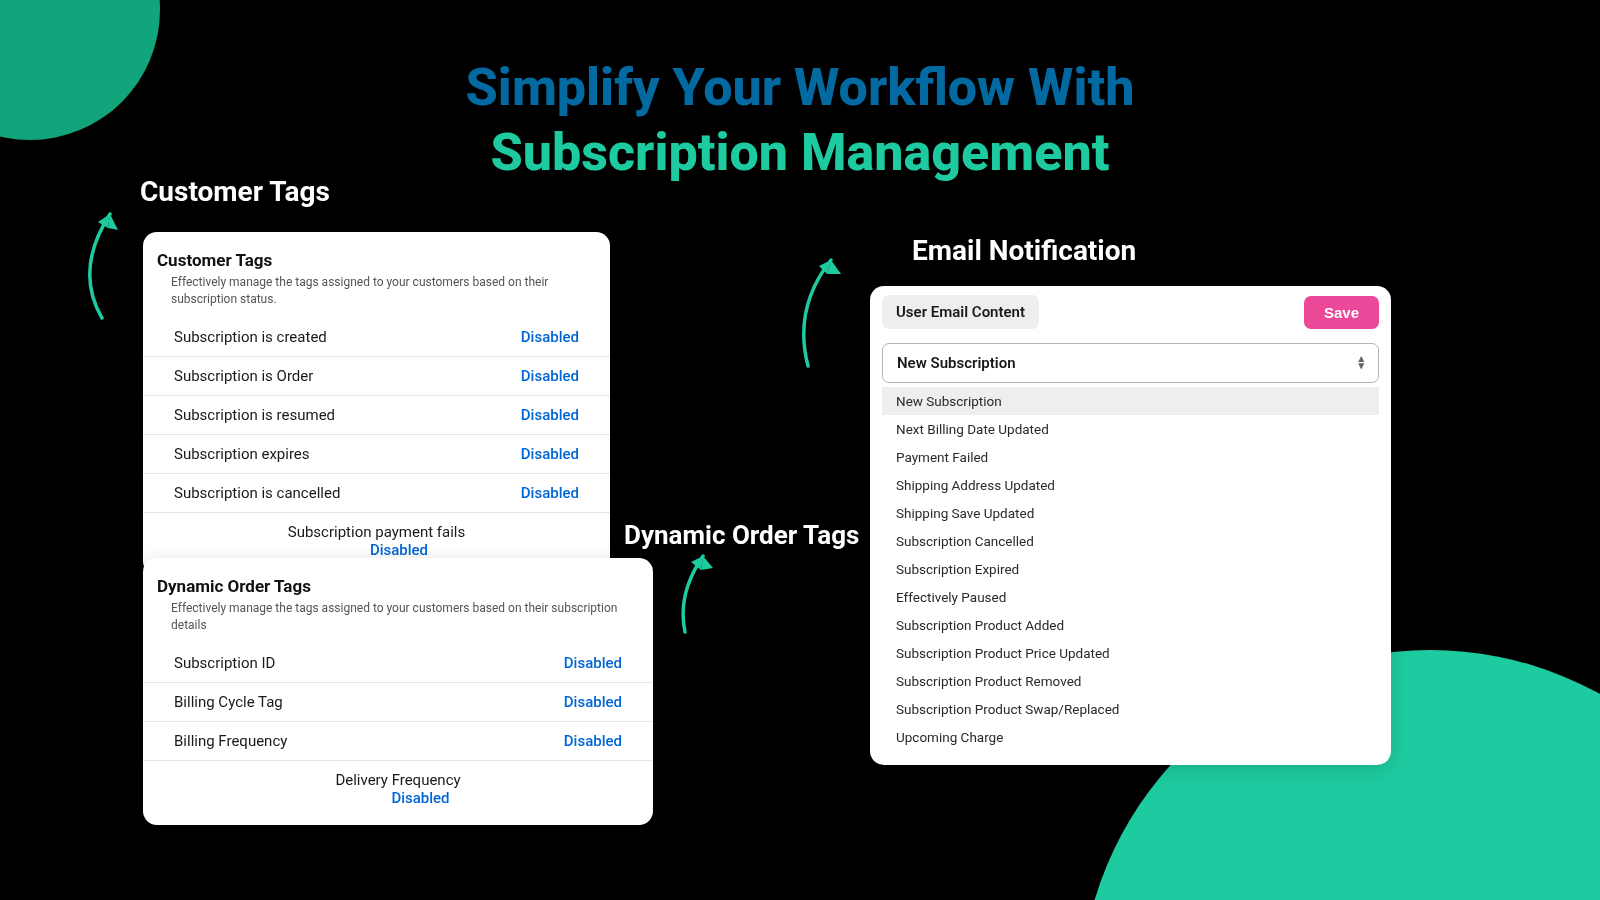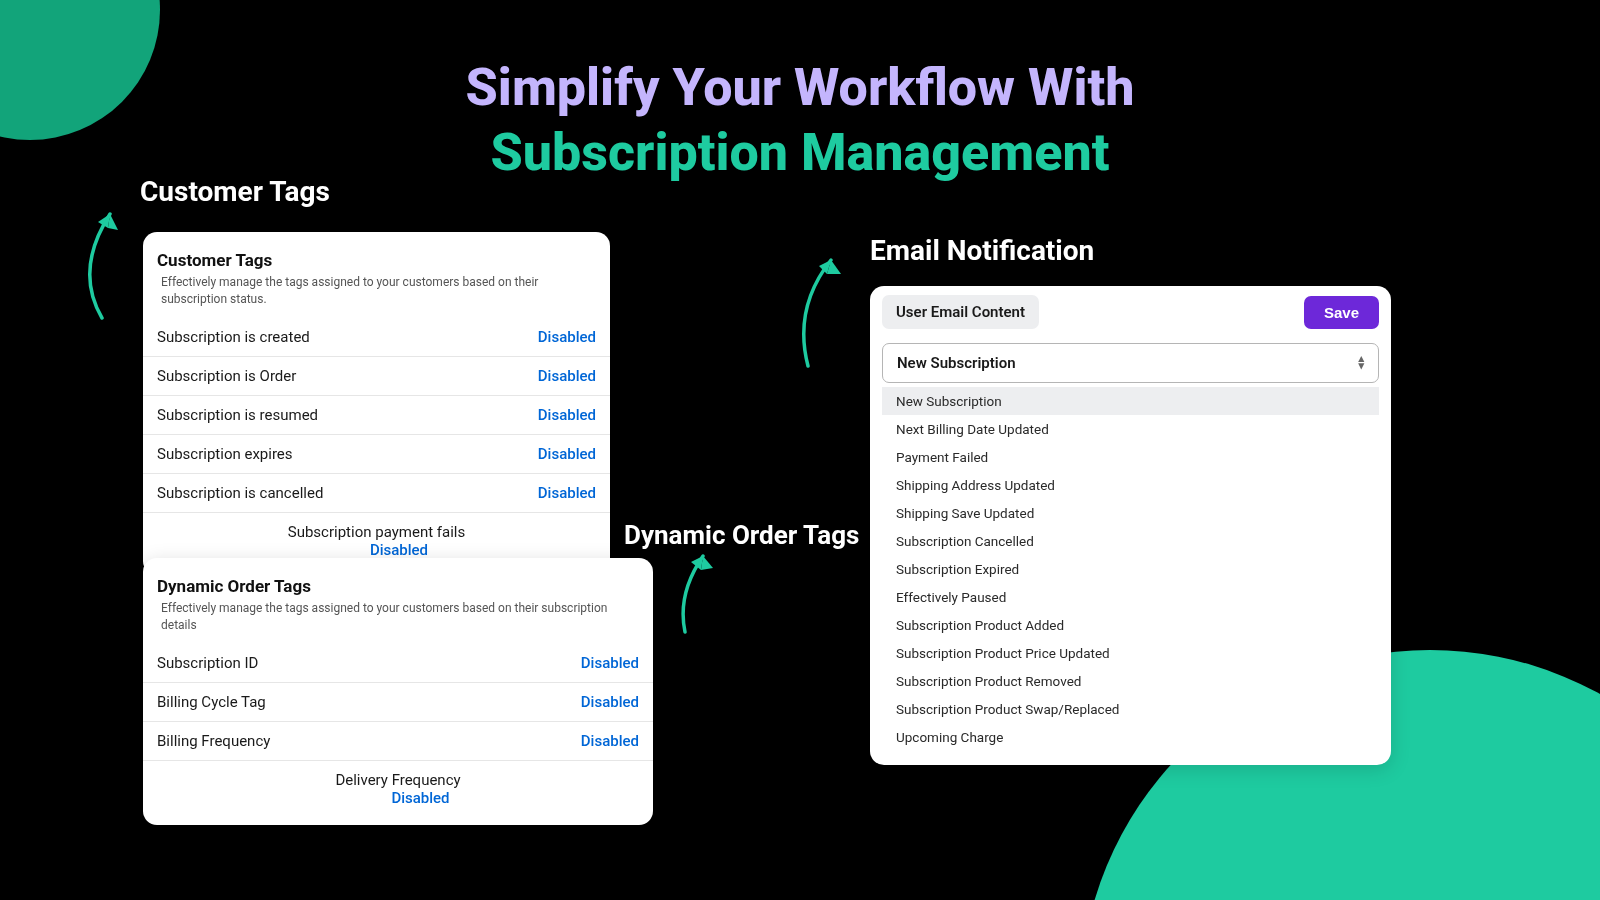--- a/index.html
+++ b/index.html
@@ -34,32 +34,32 @@
     .headline {
       position: absolute;
       top: 55px;
       left: 0;
       width: 100%;
       text-align: center;
       font-size: 52px;
       font-weight: 800;
       line-height: 1.25;
     }
-    .headline .line1 { color: #c4b5fd; display: block; }
+    .headline .line1 { color: #0369a1; display: block; }
     .headline .line2 { color: #1ecba0; display: block; }
     
     .section-label {
       position: absolute;
       color: #fff;
       font-size: 28px;
       font-weight: 700;
     }
     .label-customer-tags { top: 175px; left: 140px; }
     .label-dynamic-order-tags { top: 520px; left: 624px; font-size: 26px;}
-    .label-email-notification { top: 234px; left: 870px; }
+    .label-email-notification { top: 234px; left: 912px; }
     
     .arrow { position: absolute; }
     .arrow-1 { top: 200px; left: 72px; width: 60px; height: 120px; }
     .arrow-2 { top: 544px; left: 675px; width: 60px; height: 90px; }
     .arrow-3 { top: 248px; left: 793px; width: 60px; height: 120px; }
     .arrow svg path { stroke: #1ecba0; stroke-width: 3.5; fill: none; stroke-linecap: round; }
     .arrow svg polygon { fill: #1ecba0; }
     
     .card {
       position: absolute;
@@ -88,28 +88,28 @@
     }
     .card-title {
       font-size: 17px;
       font-weight: 700;
       padding: 0 14px;
       color: #111;
     }
     .card-subtitle {
       font-size: 12px;
       color: #555;
-      padding: 4px 14px 10px 18px;
+      padding: 4px 14px 10px 28px;
       line-height: 1.4;
     }
     .tag-row {
       display: flex;
       justify-content: space-between;
       align-items: center;
-      padding: 10px 14px;
+      padding: 10px 31px;
       border-bottom: 1px solid #e6e6e6;
       font-size: 15px;
     }
     .tag-row:last-child { border-bottom: none; flex-direction: column; }
     .tag-label { color: #1a1a1a; }
     .tag-status {
       color: #0066d6;
       font-size: 15px;
       font-weight: 500;
       cursor: pointer;
@@ -124,21 +124,21 @@
     }
     .email-tab {
       background: #edeef0;
       padding: 8px 14px;
       border-radius: 7px;
       font-size: 15px;
       font-weight: 600;
       color: #1a1a1a;
     }
     .save-btn {
-      background: #6d28d9;
+      background: #ec4899;
       color: #fff;
       font-size: 15px;
       font-weight: 600;
       padding: 8px 20px;
       border-radius: 7px;
       border: none;
       cursor: pointer;
     }
     .select-box {
       border: 1px solid #b5b5b5;

